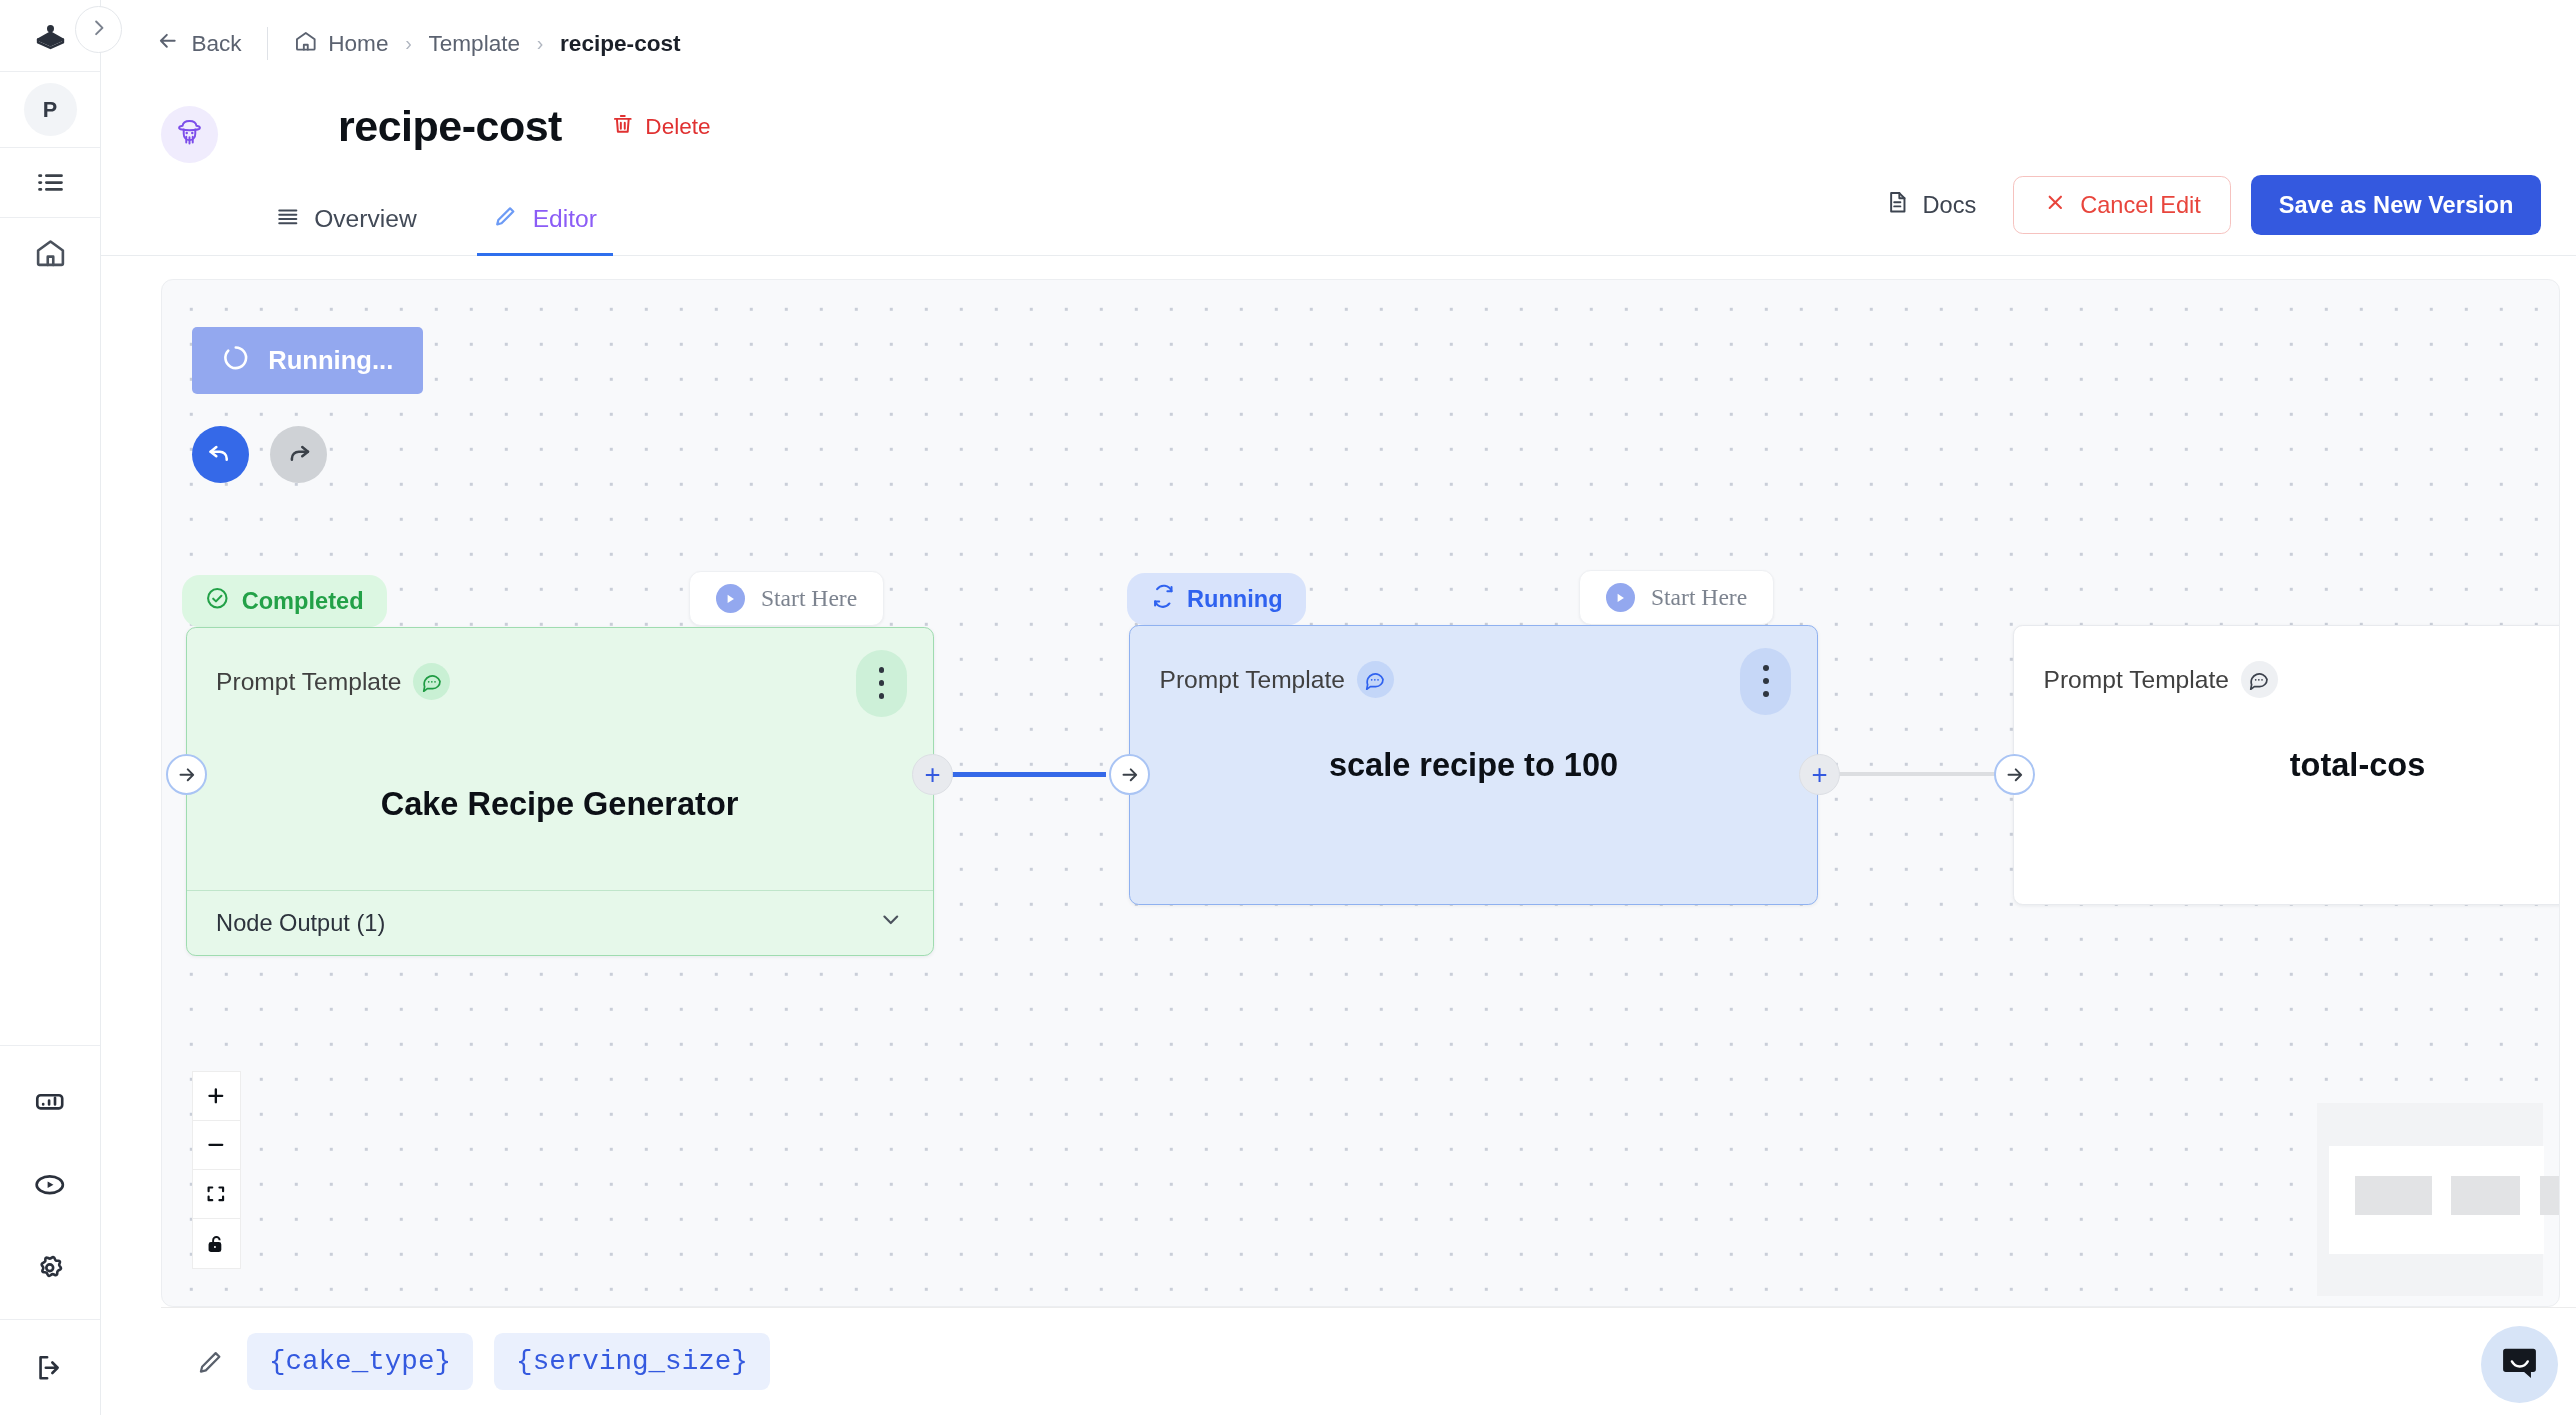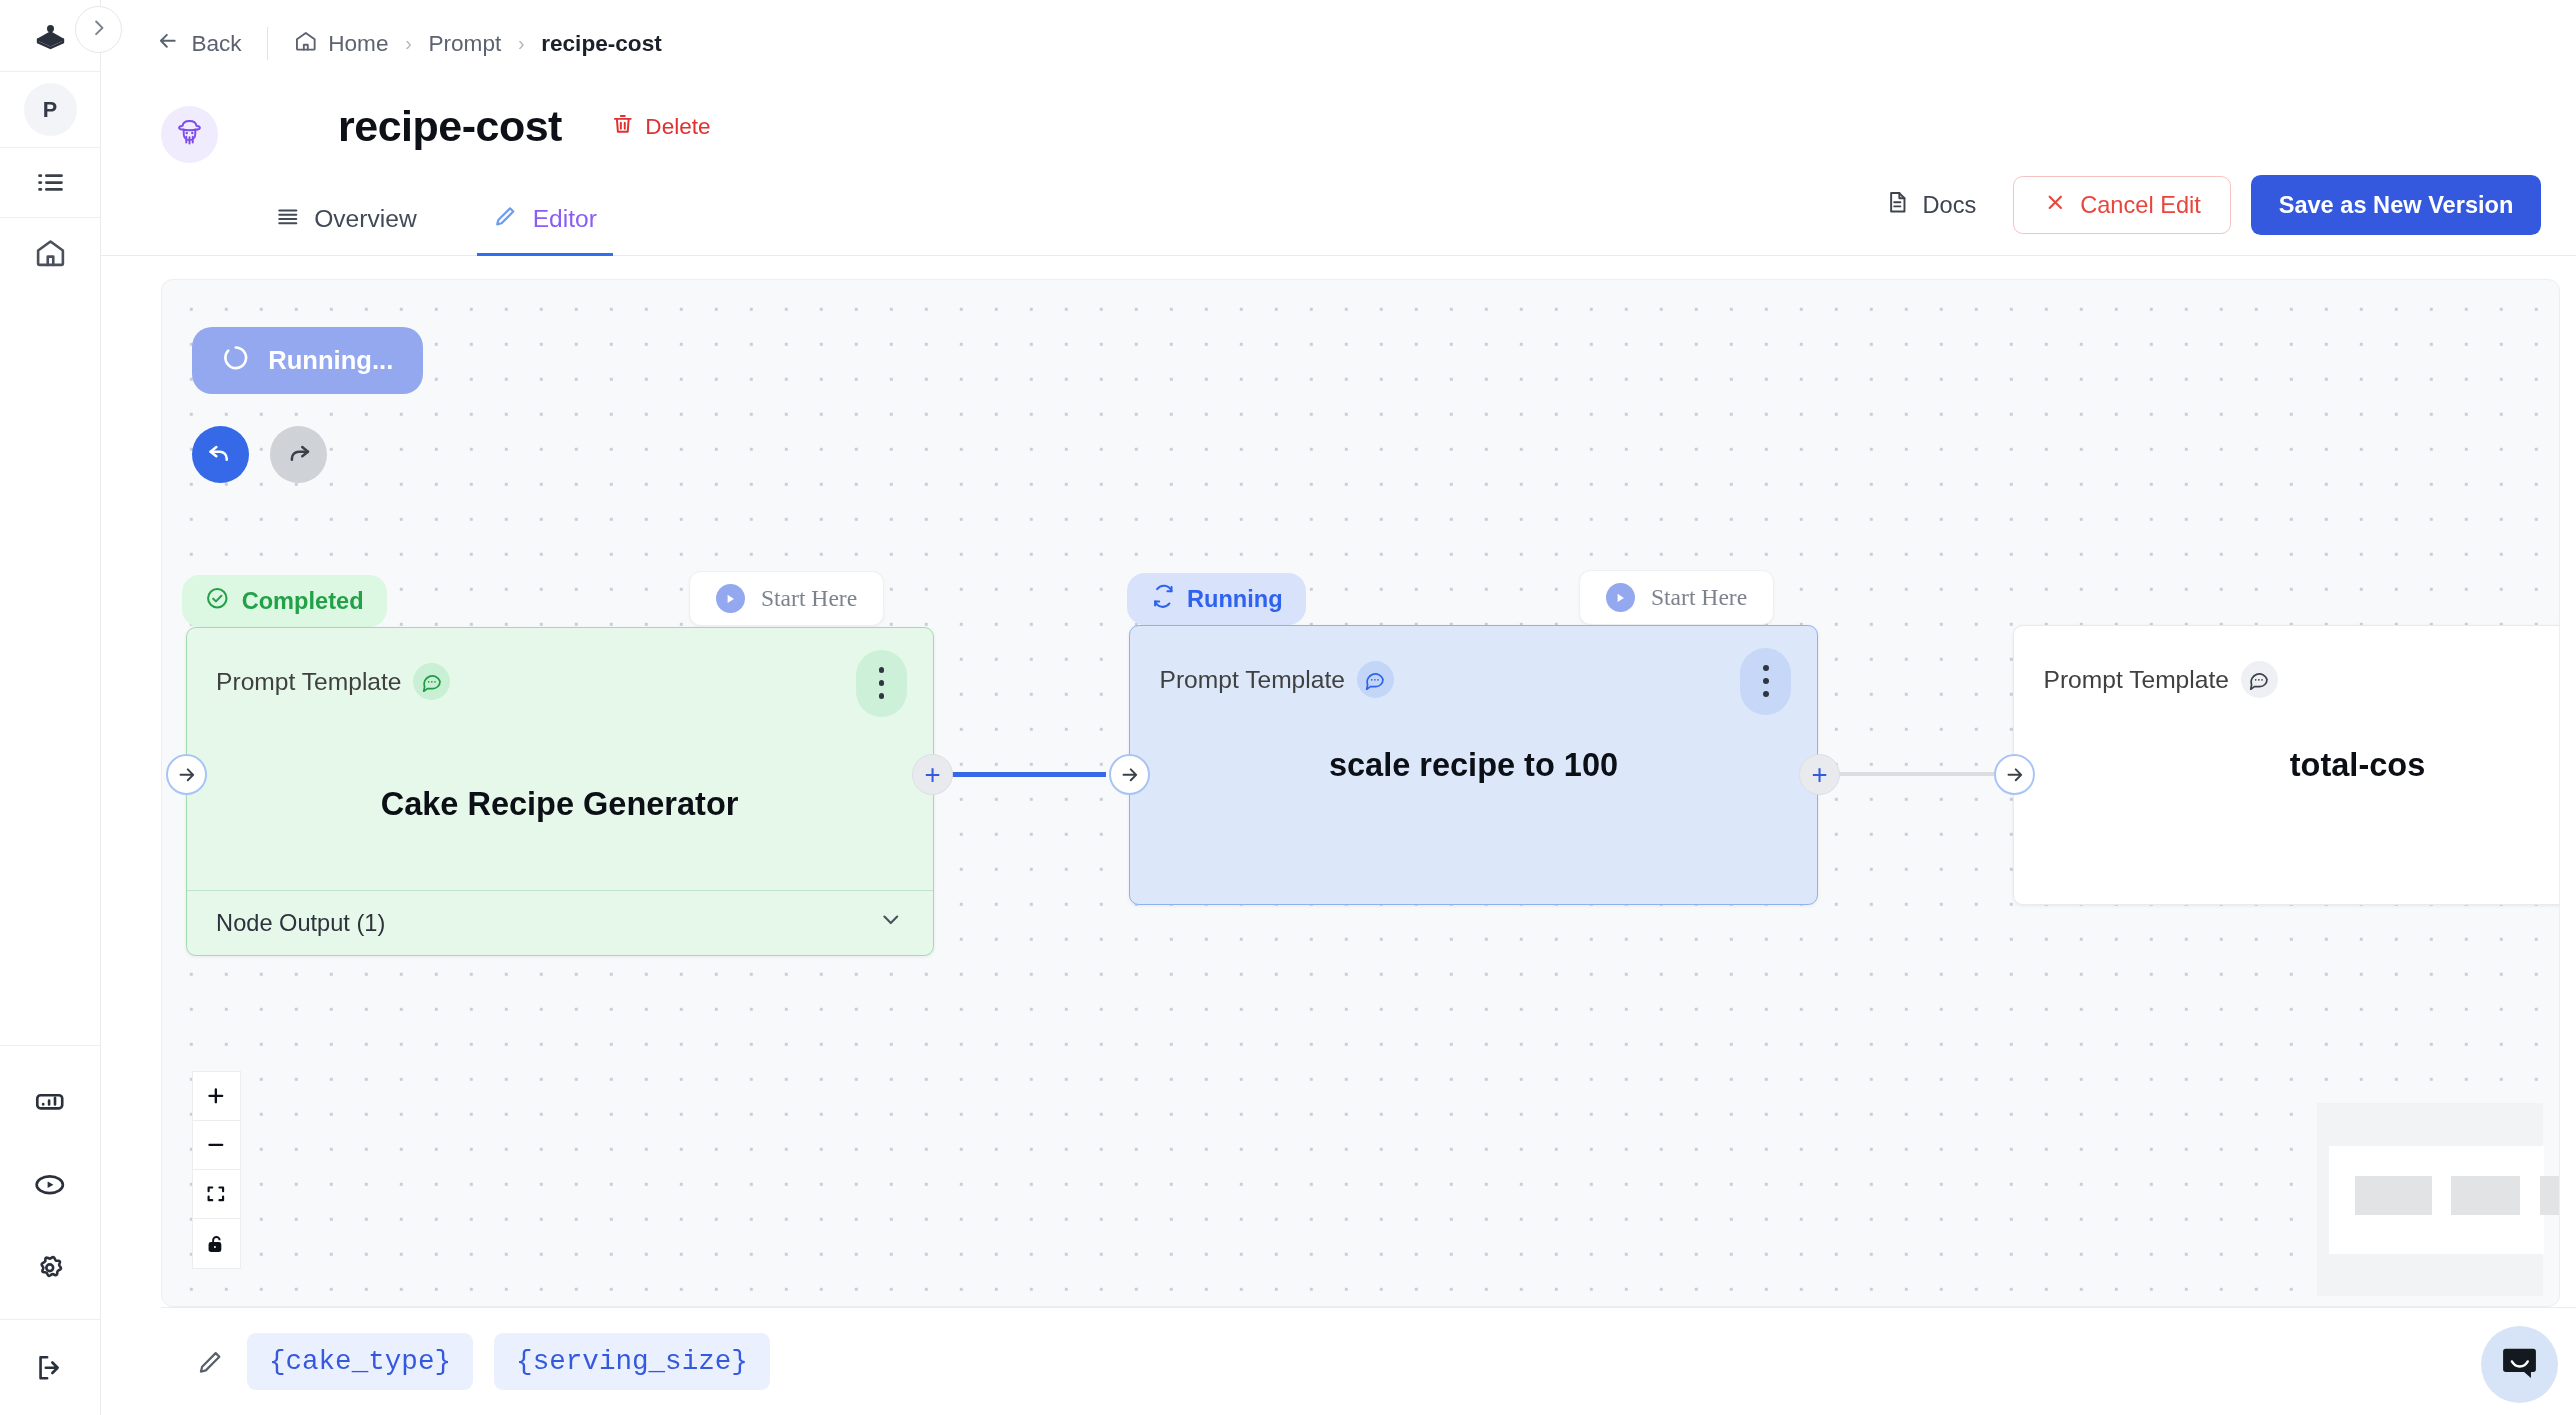--- a/index.html
+++ b/index.html
@@ -101,21 +101,21 @@
     background: #f8f9fb;
     border:1px solid #eceef1; border-radius: 11.8px;
     overflow: hidden;
     background-image: radial-gradient(#c9ced8 1.6px, transparent 1.6px);
     background-size: 35px 35px;
     background-position: 11.8px 11.8px;
   }
 
   #running-pill {
     position:absolute; left:29.5px; top:47px;
-    background:#93a8ef; color:#ffffff; border-radius:20px;
+    background:#93a8ef; color:#ffffff; border-radius:5px;
     padding: 15.8px 29.5px; display:flex; align-items:center; gap:17.7px;
     font-size: 25.6px; font-weight:600; cursor:pointer;
   }
   #history-controls { position:absolute; left:29.5px; top:146px; display:flex; gap:21.7px; }
   .hist-btn {
     width:57px; height:57px; border-radius:50%;
     display:flex; align-items:center; justify-content:center; cursor:pointer;
   }
   #undo-btn { background:#3569e8; color:#ffffff; }
   #redo-btn { background:#cfd2d6; color:#3b4149; }
@@ -319,21 +319,21 @@
     <span>
       <svg width="23.6" height="23.6" viewBox="0 0 24 24" fill="none" stroke="#5b6270" stroke-width="1.9" stroke-linecap="round" stroke-linejoin="round">
         <path d="M3 10.5 12 4l9 6.5V20a1 1 0 0 1-1 1H4a1 1 0 0 1-1-1z"></path>
           <path d="M10 21v-5h4v5"></path>
       </svg>
     </span>
     <span>Home</span>
   </div>
   <span class="bc-chevron">›</span>
   <div class="bc-item">
-    <span>Prompt</span>
+    <span>Template</span>
   </div>
   <span class="bc-chevron">›</span>
   <span class="bc-current">recipe-cost</span>
 </div>
 
 <div id="recipe-avatar">
   <span>
     <svg width="37" height="37" viewBox="0 0 32 32" fill="none" stroke="#7c4dea" stroke-width="1.7" stroke-linecap="round" stroke-linejoin="round">
       <path d="M7 12c0-1 1.4-1.6 3-1.8.3-2.6 2.4-4.2 6-4.2s5.7 1.6 6 4.2c1.6.2 3 .8 3 1.8 0 1.2-4 2-9 2s-9-.8-9-2z"></path>
       <path d="M11 13.4v3.6c0 3.4 2.2 5.6 5 5.6s5-2.2 5-5.6v-3.6"></path>

